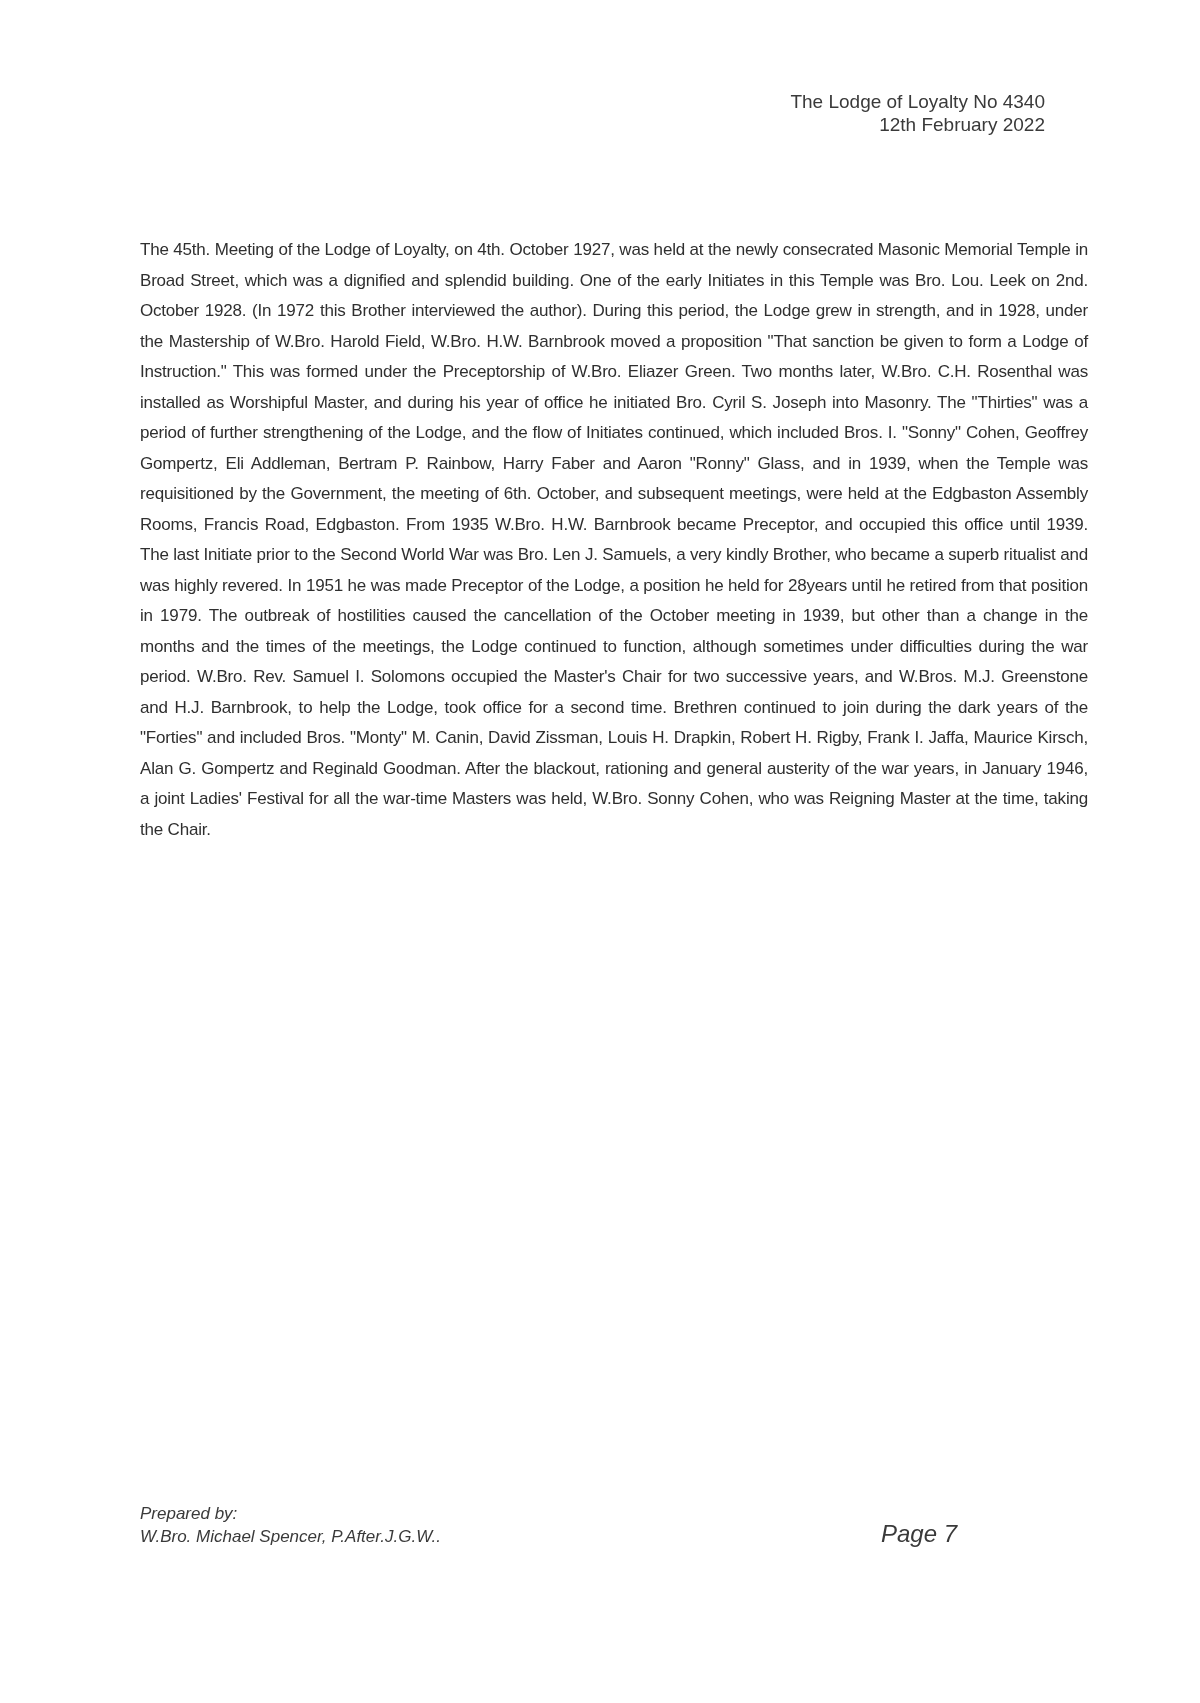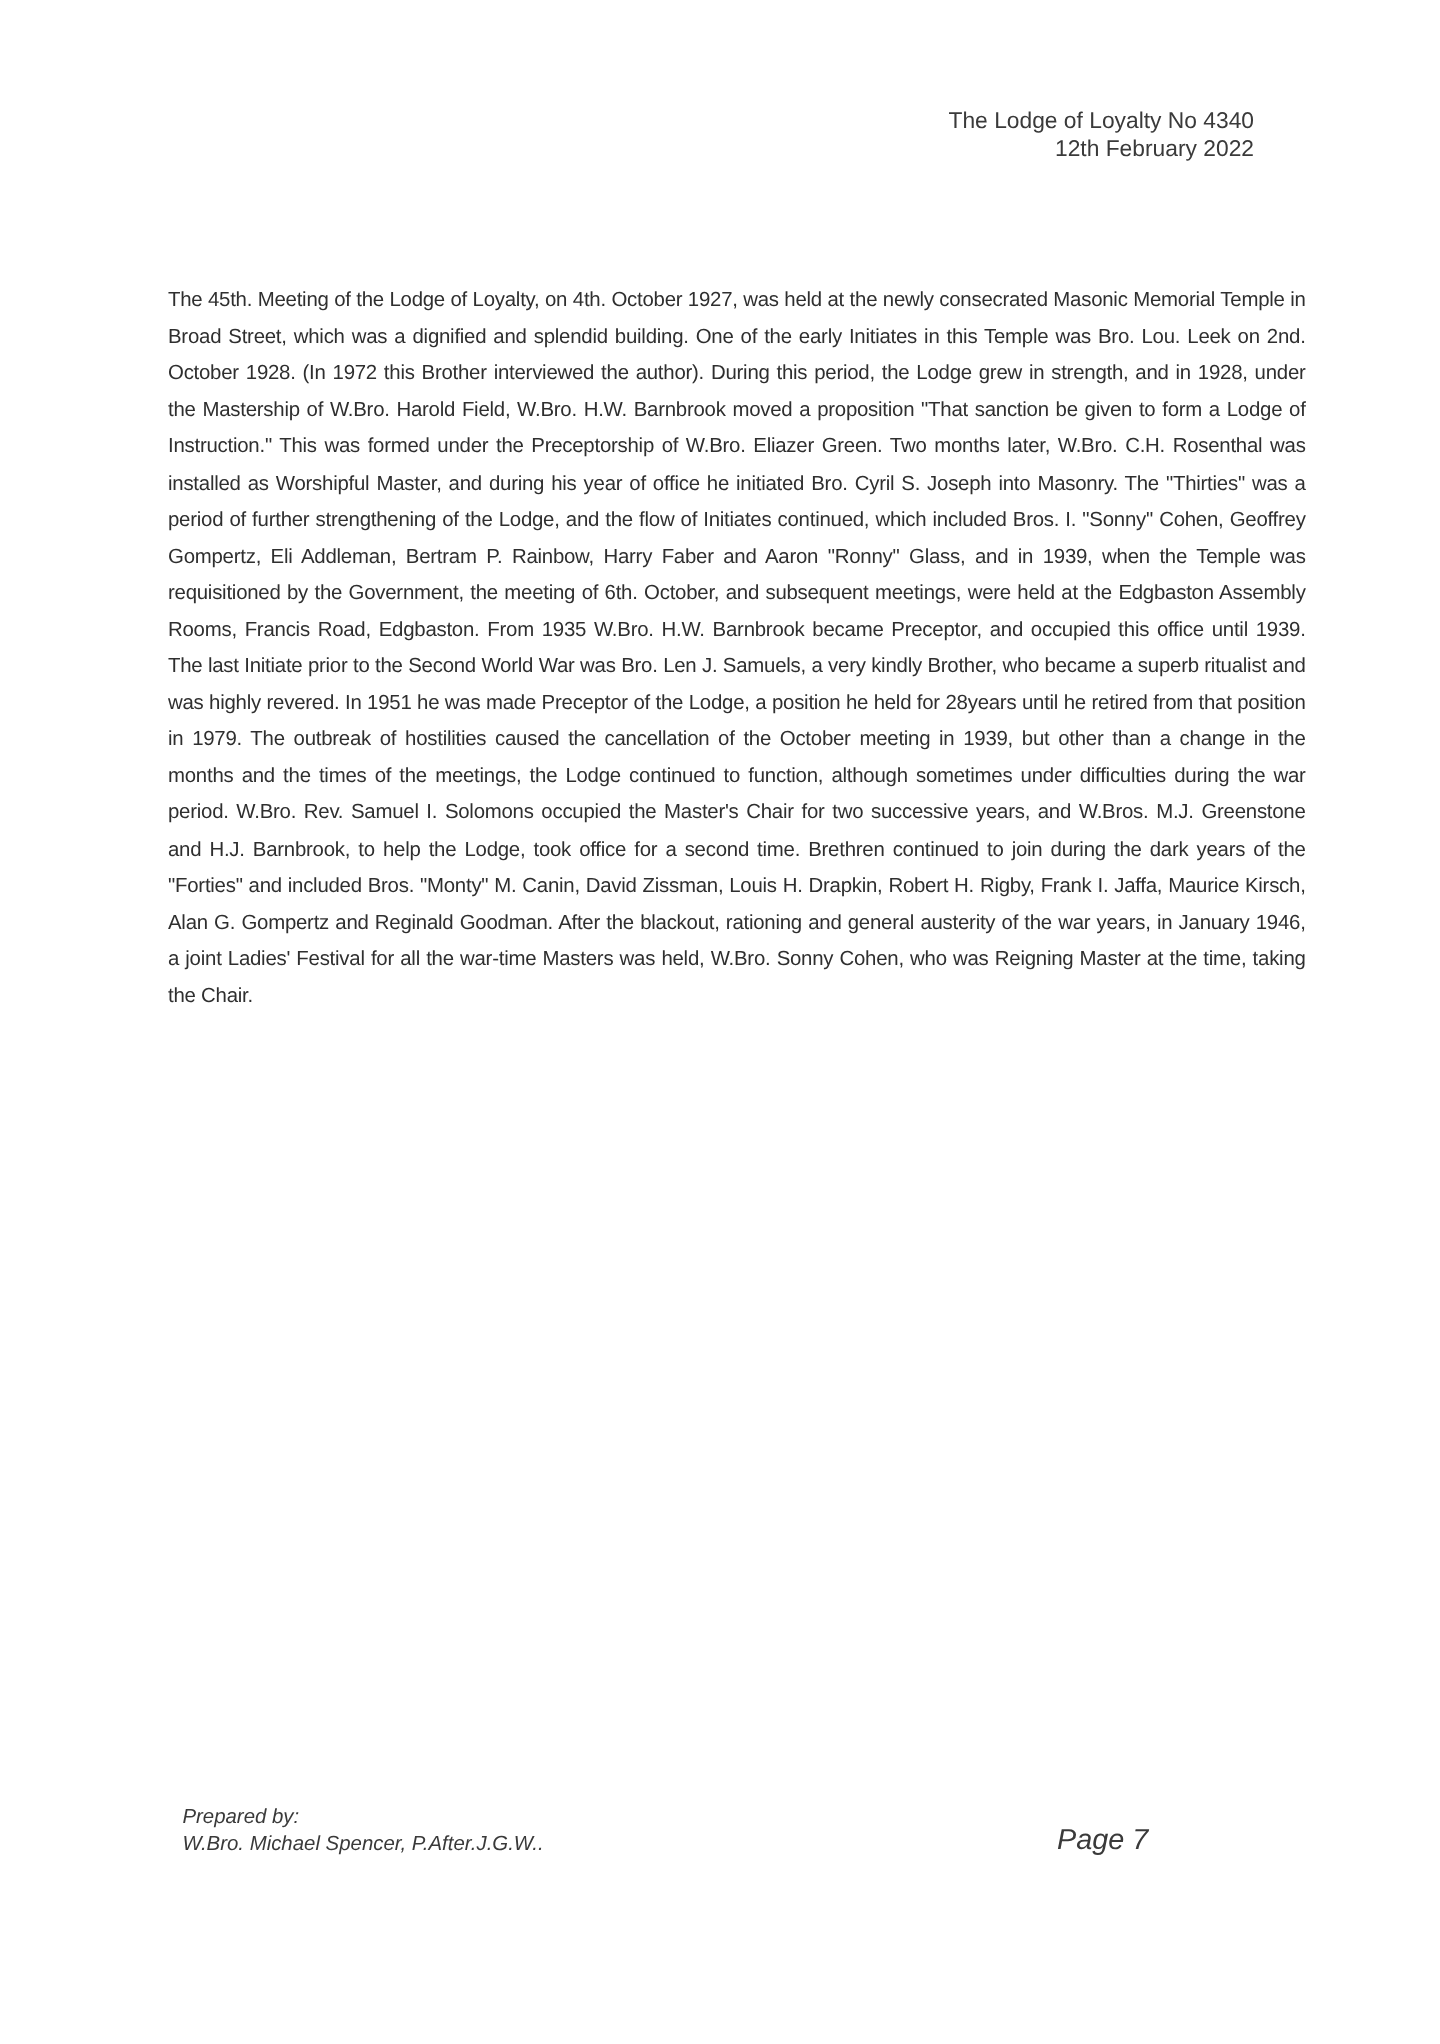--- a/index.html
+++ b/index.html
@@ -44,21 +44,20 @@
     margin-top: 37px;
   }
   .footer-left {
     position: absolute;
     left: 140px;
     top: 1502px;
     font-style: italic;
     font-size: 17px;
     line-height: 23px;
     color: var(--meta-text);
-    margin-left: 12px;
   }
   .footer-right {
     position: absolute;
     right: 243px;
     top: 1520px;
     font-style: italic;
     font-size: 24px;
     color: var(--meta-text);
   }
 </style>

